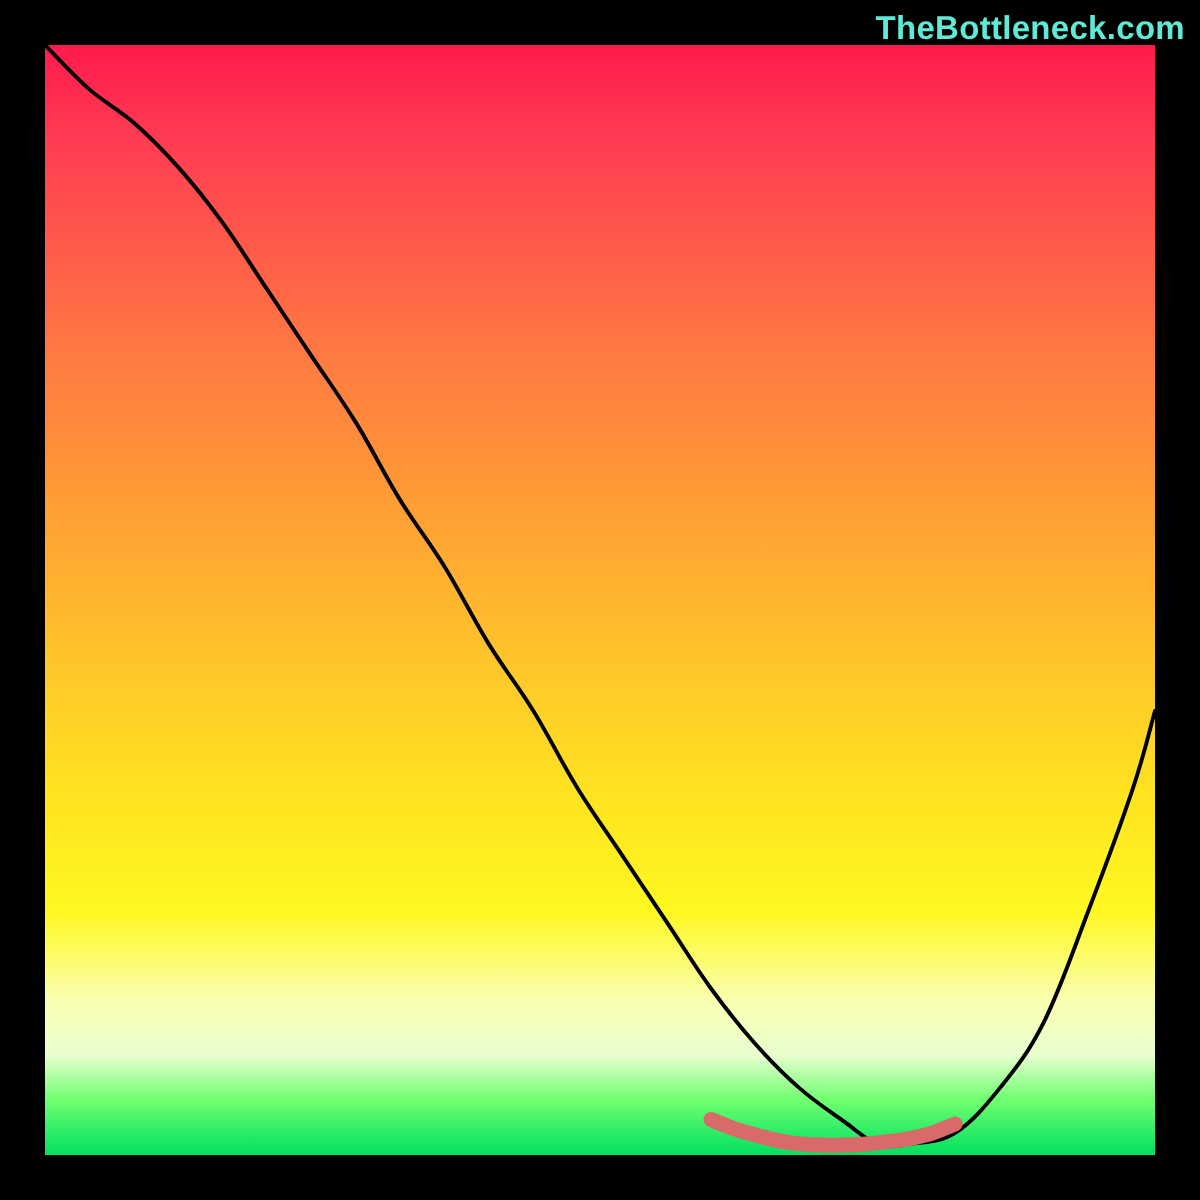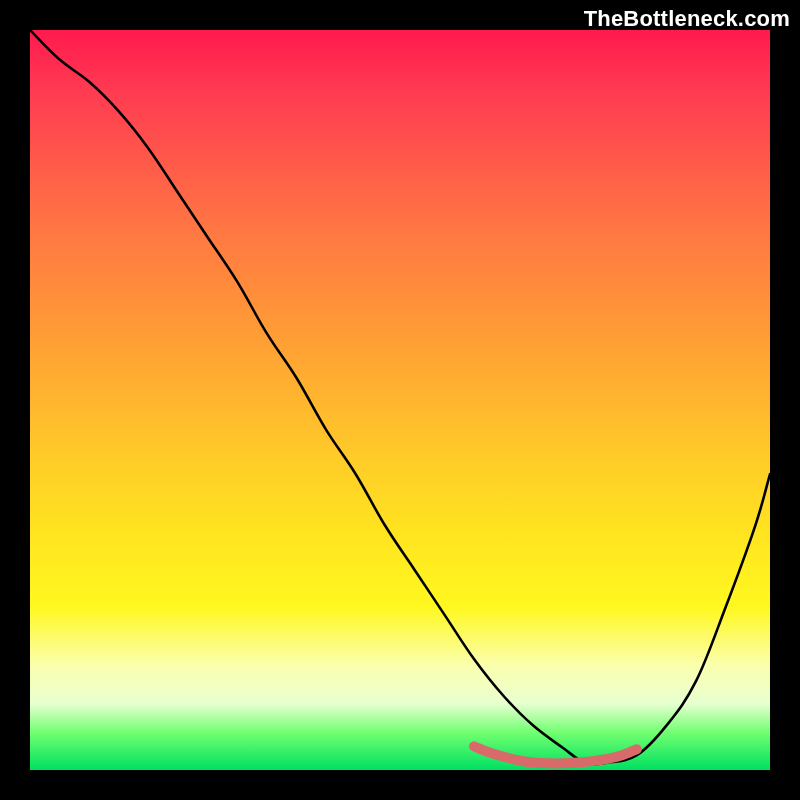--- a/index.html
+++ b/index.html
@@ -32,21 +32,21 @@
       #00e060 100%
     );
   }
   .watermark {
     position: absolute;
     top: 6px;
     right: 10px;
     font-family: Arial, Helvetica, sans-serif;
     font-size: 22px;
     font-weight: 600;
-    color: #ffffff;
+    color: #5eead4;
     letter-spacing: 0.2px;
     margin-left: 39px;
   }
   svg.curve {
     position: absolute;
     left: 0;
     top: 0;
     width: 740px;
     height: 740px;
   }

